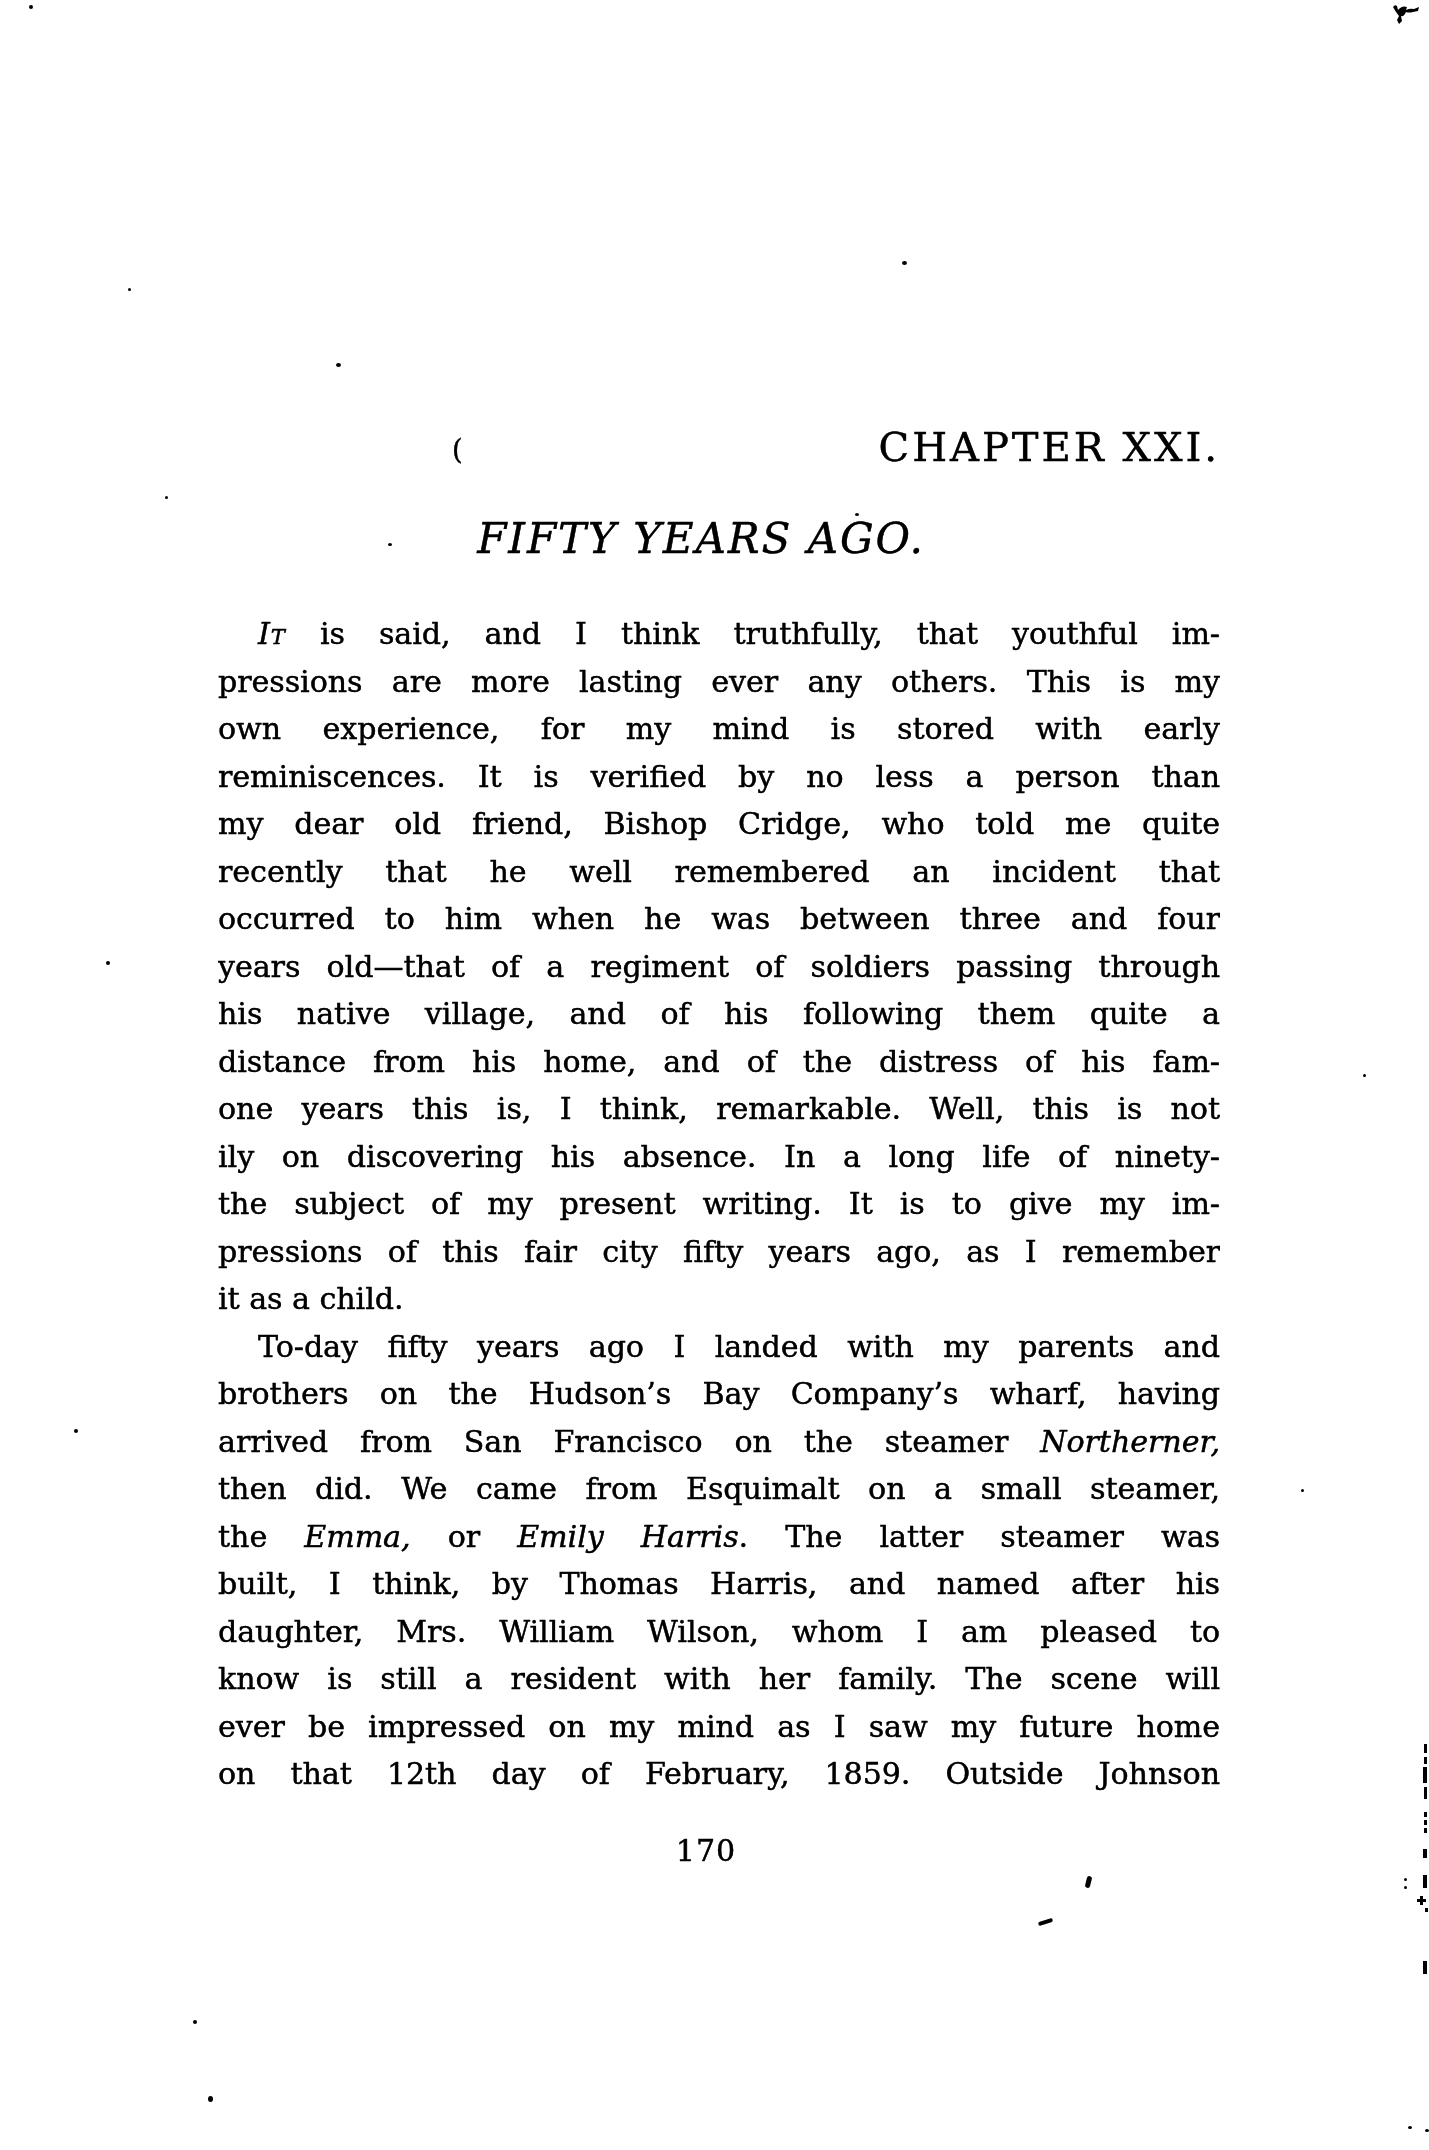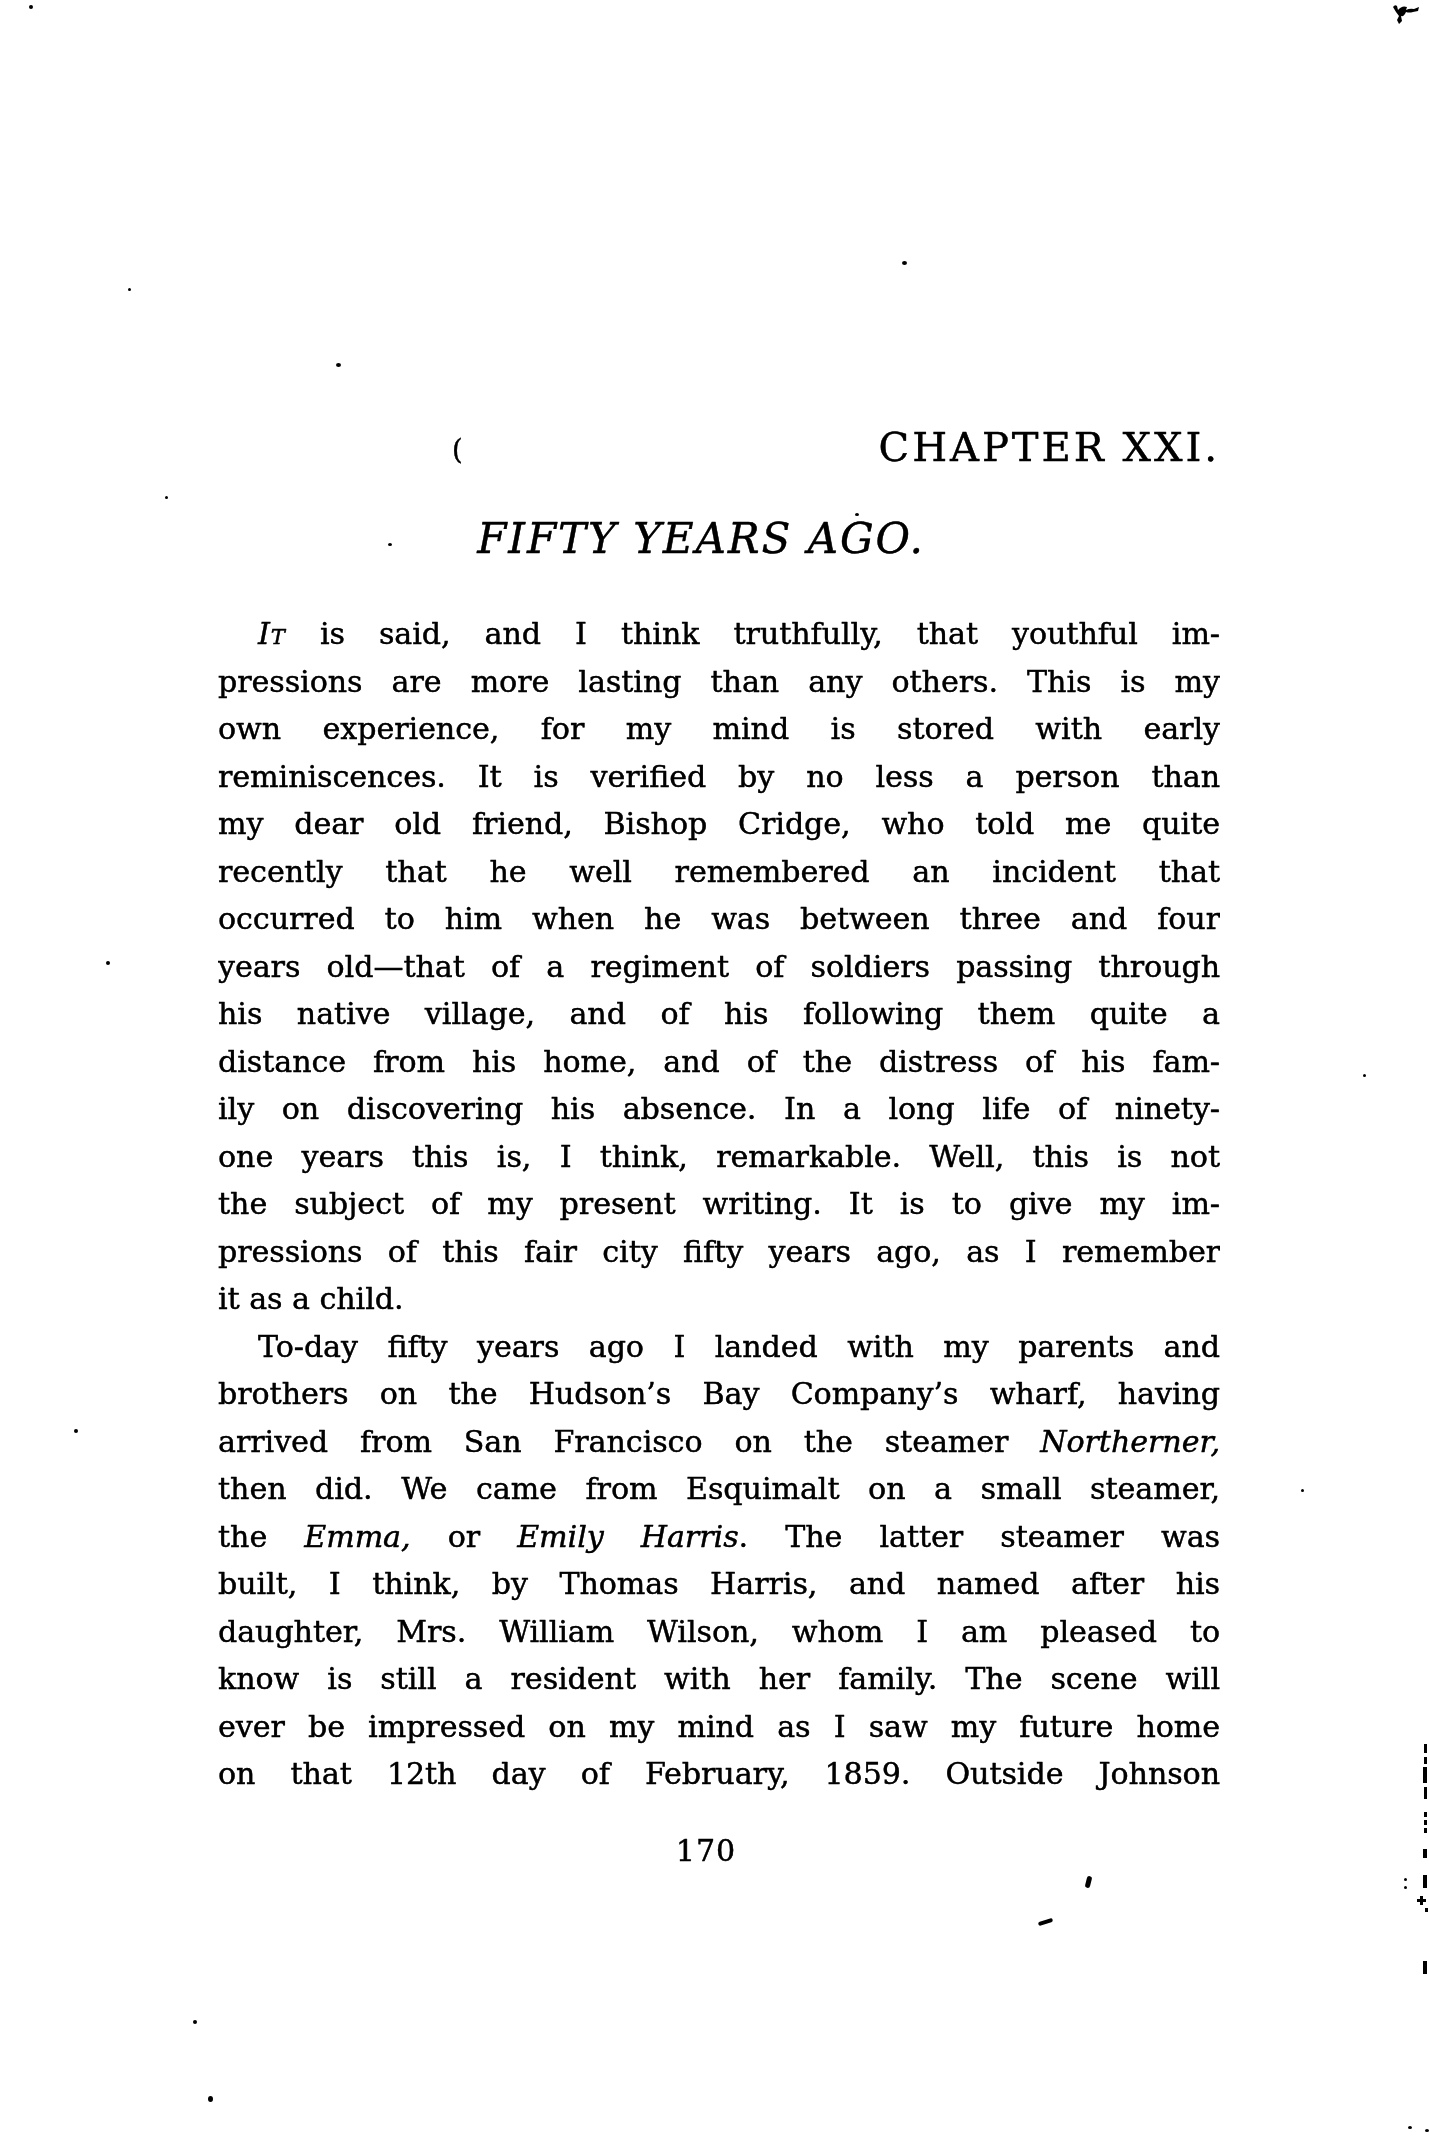--- a/index.html
+++ b/index.html
@@ -76,31 +76,31 @@
   </div>
 
   <div class="paren-mark ink">(</div>
 
   <div class="chapter-heading ink">CHAPTER XXI.</div>
 
   <div class="section-heading ink">FIFTY YEARS AGO.</div>
 
   <div class="body-text ink">
       <div class="line indent"><span class="sc">It</span><span> is said, and I think truthfully, that youthful im-</span></div>
-      <div class="line"><span>pressions are more lasting than any others. This is my</span></div>
+      <div class="line"><span>pressions are more lasting ever any others. This is my</span></div>
       <div class="line"><span>own experience, for my mind is stored with early</span></div>
       <div class="line"><span>reminiscences. It is verified by no less a person than</span></div>
       <div class="line"><span>my dear old friend, Bishop Cridge, who told me quite</span></div>
       <div class="line"><span>recently that he well remembered an incident that</span></div>
       <div class="line"><span>occurred to him when he was between three and four</span></div>
       <div class="line"><span>years old—that of a regiment of soldiers passing through</span></div>
       <div class="line"><span>his native village, and of his following them quite a</span></div>
       <div class="line"><span>distance from his home, and of the distress of his fam-</span></div>
+      <div class="line"><span>one years this is, I think, remarkable. Well, this is not</span></div>
       <div class="line"><span>ily on discovering his absence. In a long life of ninety-</span></div>
-      <div class="line"><span>one years this is, I think, remarkable. Well, this is not</span></div>
       <div class="line"><span>the subject of my present writing. It is to give my im-</span></div>
       <div class="line"><span>pressions of this fair city fifty years ago, as I remember</span></div>
       <div class="line no-just"><span>it as a child.</span></div>
       <div class="line indent"><span>To-day fifty years ago I landed with my parents and</span></div>
       <div class="line"><span>brothers on the Hudson’s Bay Company’s wharf, having</span></div>
       <div class="line"><span>arrived from San Francisco on the steamer </span><span class="it">Northerner,</span></div>
       <div class="line"><span>then did. We came from Esquimalt on a small steamer,</span></div>
       <div class="line"><span>the </span><span class="it">Emma,</span><span> or </span><span class="it">Emily Harris</span><span>. The latter steamer was</span></div>
       <div class="line"><span>built, I think, by Thomas Harris, and named after his</span></div>
       <div class="line"><span>daughter, Mrs. William Wilson, whom I am pleased to</span></div>

